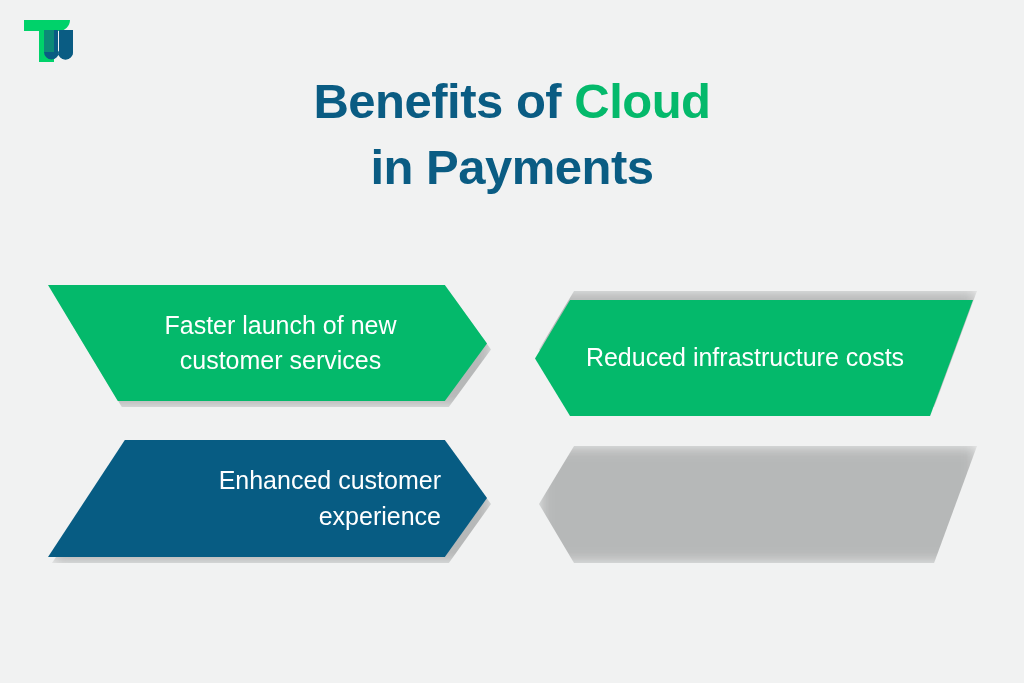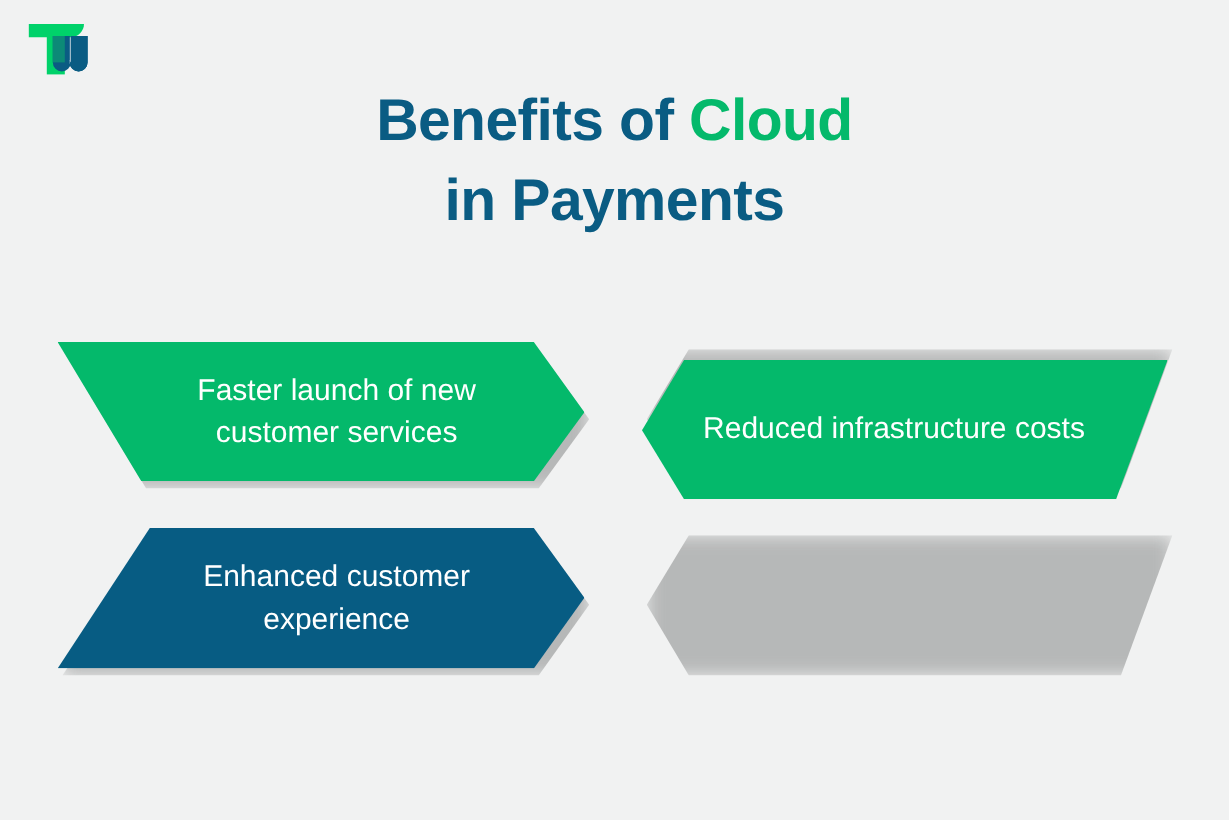--- a/index.html
+++ b/index.html
@@ -97,21 +97,21 @@
   #shadow-green-right {
     left: 539px; top: 291px; width: 438px; height: 116px;
     -webkit-clip-path: polygon(8.0% 0, 100% 0, 90.2% 100%, 8.0% 100%, 0 50.4%);
     clip-path: polygon(8.0% 0, 100% 0, 90.2% 100%, 8.0% 100%, 0 50.4%);
   }
 
   #banner-blue-left {
     left: 48px; top: 440px; width: 439px; height: 117px;
     -webkit-clip-path: polygon(17.5% 0, 90.4% 0, 100% 49.6%, 90.4% 100%, 0 100%);
     clip-path: polygon(17.5% 0, 90.4% 0, 100% 49.6%, 90.4% 100%, 0 100%);
-    padding-left: 72px; padding-right: 46px;
+    padding-left: 72px; padding-right: 46px; text-align: right;
   }
   #shadow-blue-left {
     left: 52px; top: 446px; width: 439px; height: 117px;
     -webkit-clip-path: polygon(17.5% 0, 90.4% 0, 100% 49.6%, 90.4% 100%, 0 100%);
     clip-path: polygon(17.5% 0, 90.4% 0, 100% 49.6%, 90.4% 100%, 0 100%);
   }
 
   #banner-blue-right {
     left: 535px; top: 440px; width: 438px; height: 117px;
     -webkit-clip-path: polygon(8.0% 0, 100% 0, 90.2% 100%, 8.0% 100%, 0 49.6%);

